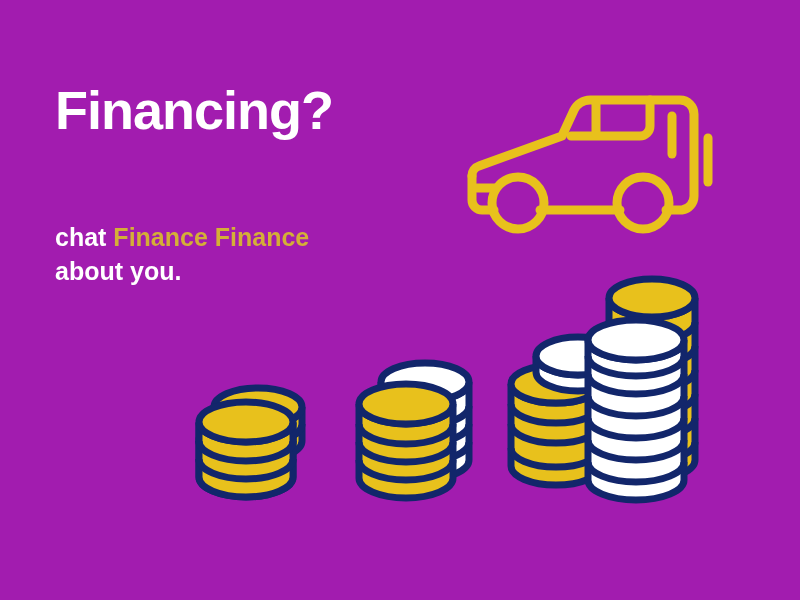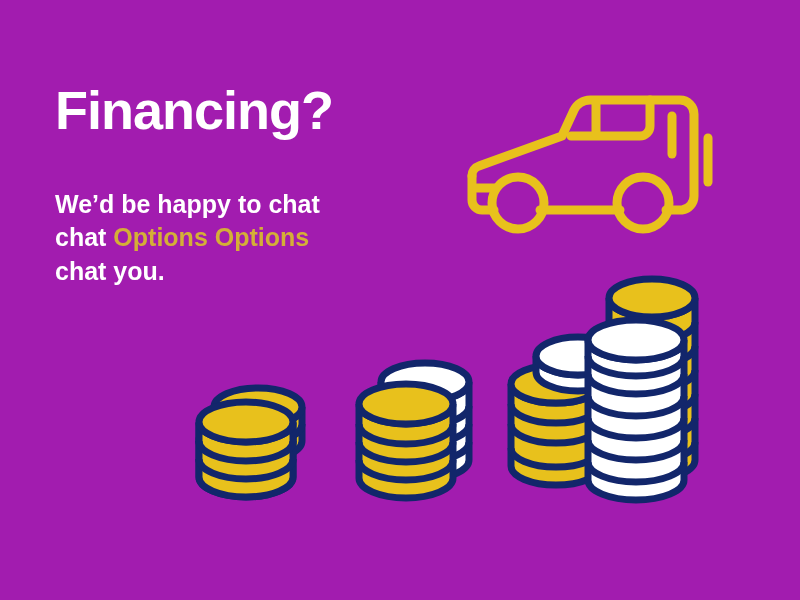--- a/index.html
+++ b/index.html
@@ -55,23 +55,23 @@
   }
 </style>
 </head>
 <body>
 
 <div id="slide">
 
   <h1 id="headline">Financing?</h1>
 
   <div id="subtitle">
-    <span>We’d be happy to chat</span><br>
-    <span>chat </span><span class="hl">Options Options</span><br>
-    <span>chat you.</span>
+    <br>
+    <span>chat </span><span class="hl">Finance Finance</span><br>
+    <span>about you.</span>
   </div>
 
   <svg id="car-icon" viewBox="0 0 300 165">
     <g fill="none" stroke="#e8c11c" stroke-width="9" stroke-linecap="round" stroke-linejoin="round">
 
       <path d="M28,104
                L28,128
                a10,10 0 0 0 10,10
                L50,138"></path>
       <path d="M28,104

